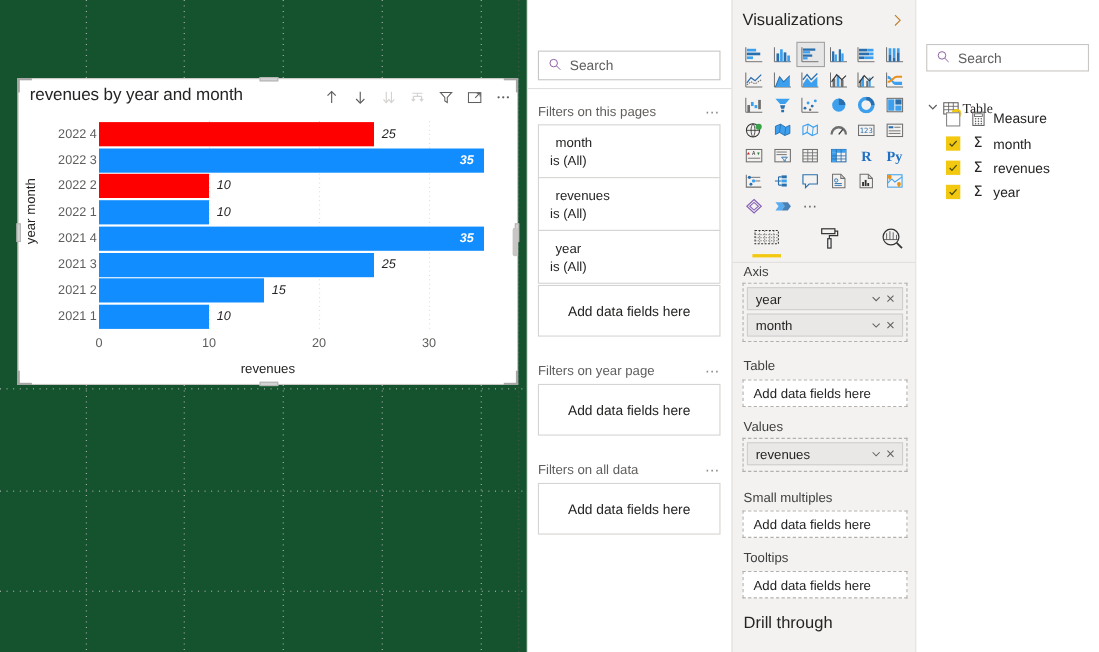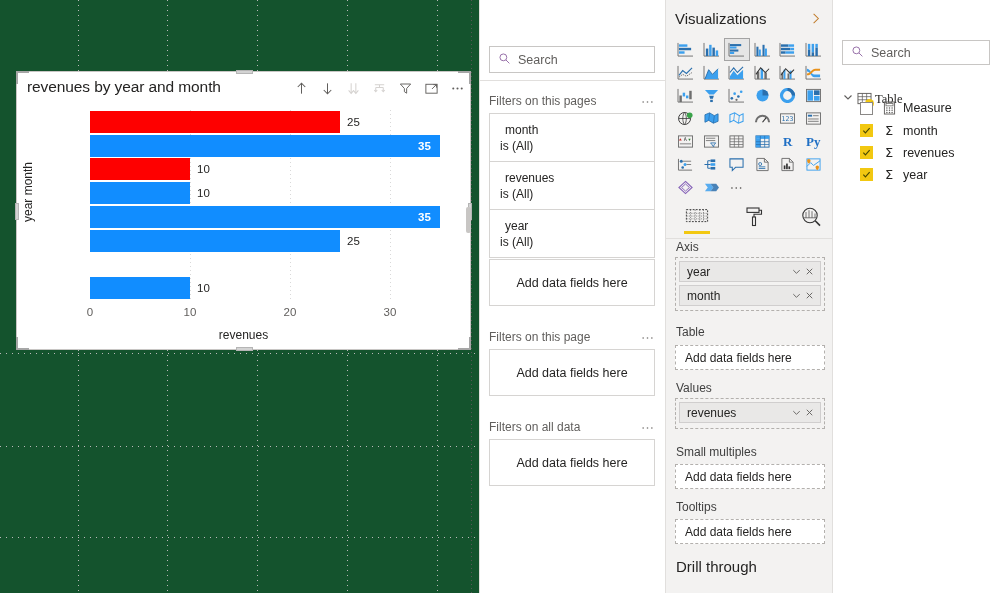--- a/index.html
+++ b/index.html
@@ -58,21 +58,21 @@
   .ytick{
     position:absolute;right:0;font-size:11.5px;color:#605e5c;
     white-space:nowrap;text-align:right;line-height:14px;
   }
   #ycol{position:absolute;left:18px;top:0;width:53px;height:190px;}
   #bars{position:absolute;left:73px;top:0;right:0;height:190px;}
   .bar-row{position:absolute;left:0;right:0;}
   .bar{position:absolute;left:0;top:0;height:100%;}
   .bar-lab{
     position:absolute;top:50%;transform:translateY(-50%);
-    font-size:11.5px;white-space:nowrap;
+    font-size:11.5px;white-space:nowrap;font-style:italic;
   }
   .bar-lab.out{color:#252423;}
   .bar-lab.in{color:#ffffff;font-weight:700;}
   .vgrid{position:absolute;top:0;height:190px;width:1px;
     background-image:linear-gradient(to bottom,#d9d9d9 1px,transparent 1px);
     background-size:1px 4px;}
   .xtick{position:absolute;top:196px;font-size:11.5px;color:#605e5c;
     transform:translateX(-50%);white-space:nowrap;}
   #xlabel{position:absolute;top:218px;left:0;right:0;text-align:center;
     font-size:12px;color:#252423;}
@@ -243,20 +243,30 @@
           <svg width="15" height="15" viewBox="0 0 16 16">
               <circle cx="3.5" cy="8" r="1.1" fill="#605e5c"></circle>
               <circle cx="8" cy="8" r="1.1" fill="#605e5c"></circle>
               <circle cx="12.5" cy="8" r="1.1" fill="#605e5c"></circle>
             </svg>
         </div>
       </div>
 
       <div id="plot">
         <div id="ylabel">year month</div>
+        <div id="ycol">
+            <div class="ytick" style="top: 4.875px;">2022 4</div>
+            <div class="ytick" style="top: 28.625px;">2022 3</div>
+            <div class="ytick" style="top: 52.375px;">2022 2</div>
+            <div class="ytick" style="top: 76.125px;">2022 1</div>
+            <div class="ytick" style="top: 99.875px;">2021 4</div>
+            <div class="ytick" style="top: 123.625px;">2021 3</div>
+            <div class="ytick" style="top: 147.375px;">2021 2</div>
+            <div class="ytick" style="top: 171.125px;">2021 1</div>
+          </div>
         <div id="bars">
             <div class="vgrid" style="left: 100px;"></div>
             <div class="vgrid" style="left: 200px;"></div>
             <div class="vgrid" style="left: 300px;"></div>
             <div class="bar-row" style="top: 0.875px; height: 22px;">
               <div class="bar" style="width: 250px; background: rgb(254, 0, 0);"></div>
               <div class="bar-lab out" style="left: 257px;">25</div>
             </div>
             <div class="bar-row" style="top: 24.625px; height: 22px;">
               <div class="bar" style="width: 350px; background: rgb(17, 141, 255);"></div>
@@ -271,20 +281,24 @@
               <div class="bar-lab out" style="left: 107px;">10</div>
             </div>
             <div class="bar-row" style="top: 95.875px; height: 22px;">
               <div class="bar" style="width: 350px; background: rgb(17, 141, 255);"></div>
               <div class="bar-lab in" style="left: 328px;">35</div>
             </div>
             <div class="bar-row" style="top: 119.625px; height: 22px;">
               <div class="bar" style="width: 250px; background: rgb(17, 141, 255);"></div>
               <div class="bar-lab out" style="left: 257px;">25</div>
             </div>
+            <div class="bar-row" style="top: 143.375px; height: 22px;">
+              <div class="bar" style="width: 150px; background: rgb(17, 141, 255);"></div>
+              <div class="bar-lab out" style="left: 157px;">15</div>
+            </div>
             <div class="bar-row" style="top: 167.125px; height: 22px;">
               <div class="bar" style="width: 100px; background: rgb(17, 141, 255);"></div>
               <div class="bar-lab out" style="left: 107px;">10</div>
             </div>
             <div class="xtick" style="left: 0px;">0</div>
             <div class="xtick" style="left: 100px;">10</div>
             <div class="xtick" style="left: 200px;">20</div>
             <div class="xtick" style="left: 300px;">30</div>
           </div>
         <div id="xlabel">revenues</div>
@@ -324,21 +338,21 @@
     <div class="fcard" style="top:161px;height:49px">
       <div class="fname">revenues</div>
       <div class="fval">is (All)</div>
     </div>
     <div class="fcard" style="top:209px;height:49px">
       <div class="fname">year</div>
       <div class="fval">is (All)</div>
     </div>
     <div class="fdrop" style="top:259px">Add data fields here</div>
 
-    <div class="fsec-title" style="top:330px">Filters on this page</div>
+    <div class="fsec-title" style="top:330px">Filters on year page</div>
     <div class="fsec-dots" style="top:333px">⋯</div>
     <div class="fdrop" style="top:349px">Add data fields here</div>
 
     <div class="fsec-title" style="top:420px">Filters on all data</div>
     <div class="fsec-dots" style="top:423px">⋯</div>
     <div class="fdrop" style="top:439px">Add data fields here</div>
 
     <div id="filters-scroll" style="left:-14px;top:207px;height:26px;"></div>
   </div>
 

